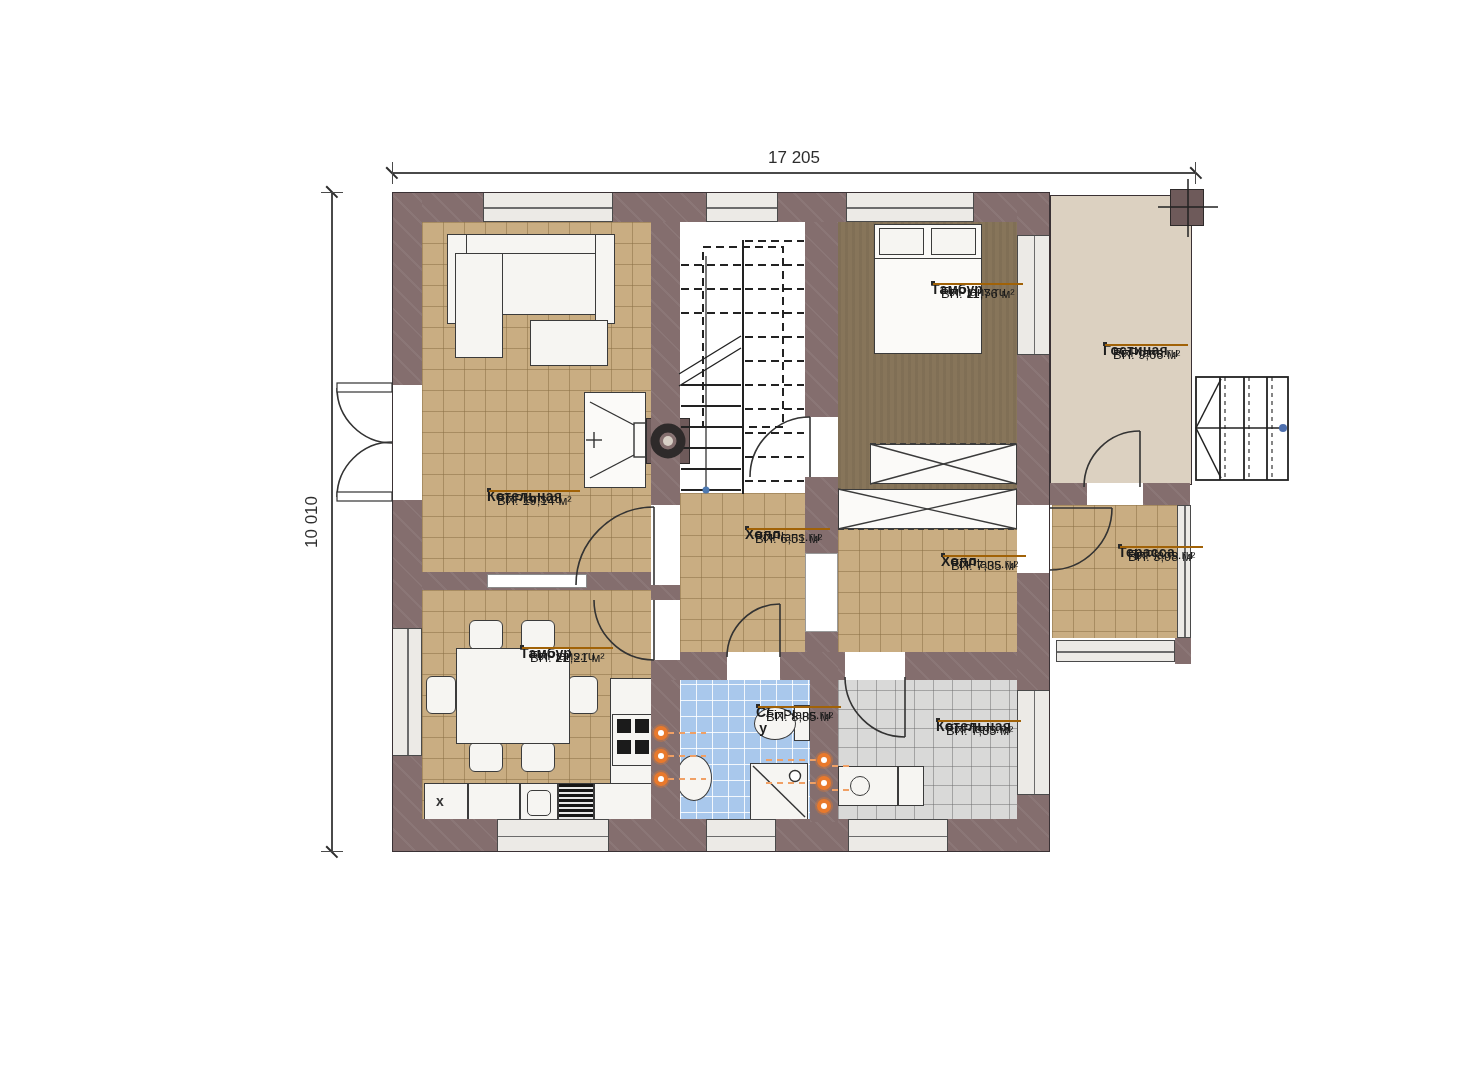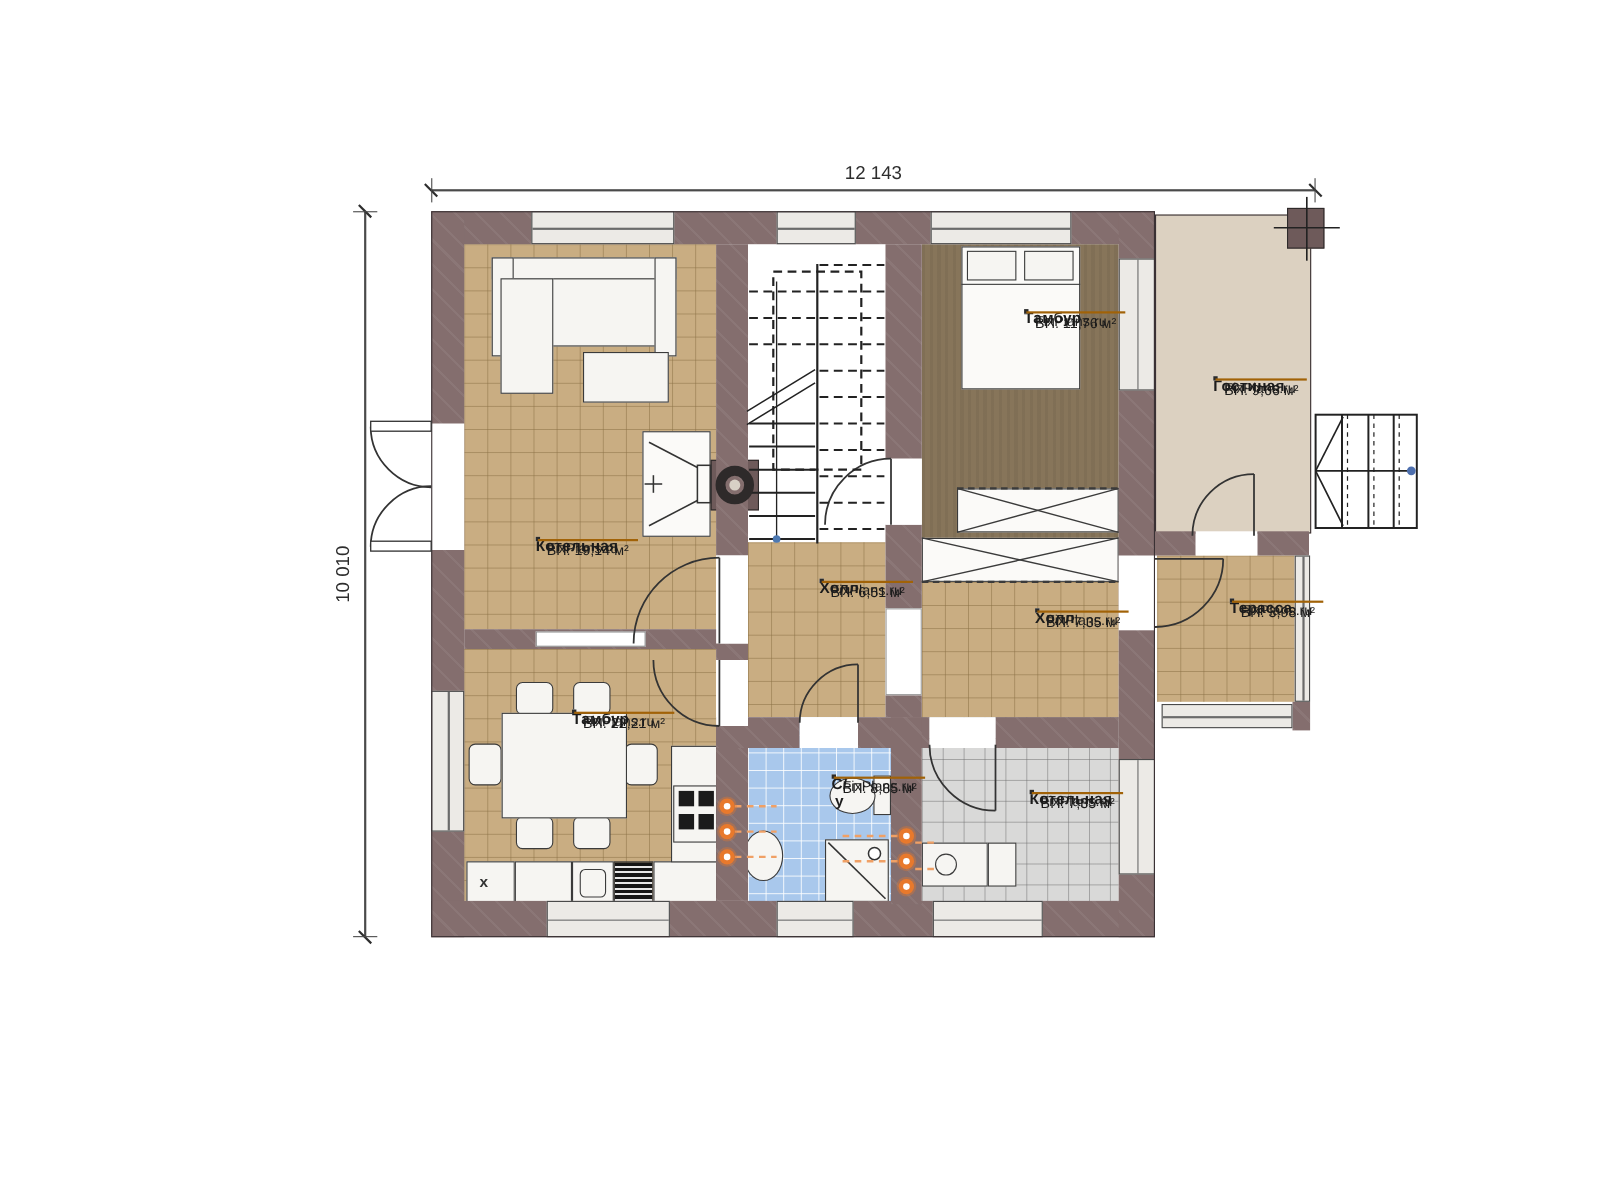--- a/index.html
+++ b/index.html
@@ -349,21 +349,21 @@
         <div class="rbrand">FixPlans.ru</div>
       <div class="rarea">ВП: 7,35 м²</div>
       </div>
   </div>
 
   <div class="dim dimline" style="left:392px;top:172px;width:804px;height:1.6px;"></div>
   <div class="dim tick" style="left:384px;top:172px;transform:rotate(45deg);"></div>
   <div class="dim tick" style="left:1188px;top:172px;transform:rotate(45deg);"></div>
   <div class="dim dimline" style="left:392px;top:162px;width:1.2px;height:22px;"></div>
   <div class="dim dimline" style="left:1195px;top:162px;width:1.2px;height:22px;"></div>
-  <div class="dim dimtext" style="left:794px;top:148px;transform:translateX(-50%);">12 143</div>
+  <div class="dim dimtext" style="left:794px;top:148px;transform:translateX(-50%);">17 205</div>
 
   <div class="dim dimline" style="left:331px;top:192px;width:1.6px;height:660px;"></div>
   <div class="dim tick" style="left:324px;top:191px;transform:rotate(45deg);"></div>
   <div class="dim tick" style="left:324px;top:851px;transform:rotate(45deg);"></div>
   <div class="dim dimline" style="left:321px;top:192px;width:22px;height:1.2px;"></div>
   <div class="dim dimline" style="left:321px;top:851px;width:22px;height:1.2px;"></div>
   <div class="dim dimtext" style="left:312px;top:522px;transform:translate(-50%,-50%) rotate(-90deg);white-space:nowrap;">10 010</div>
 
 </div>
 

